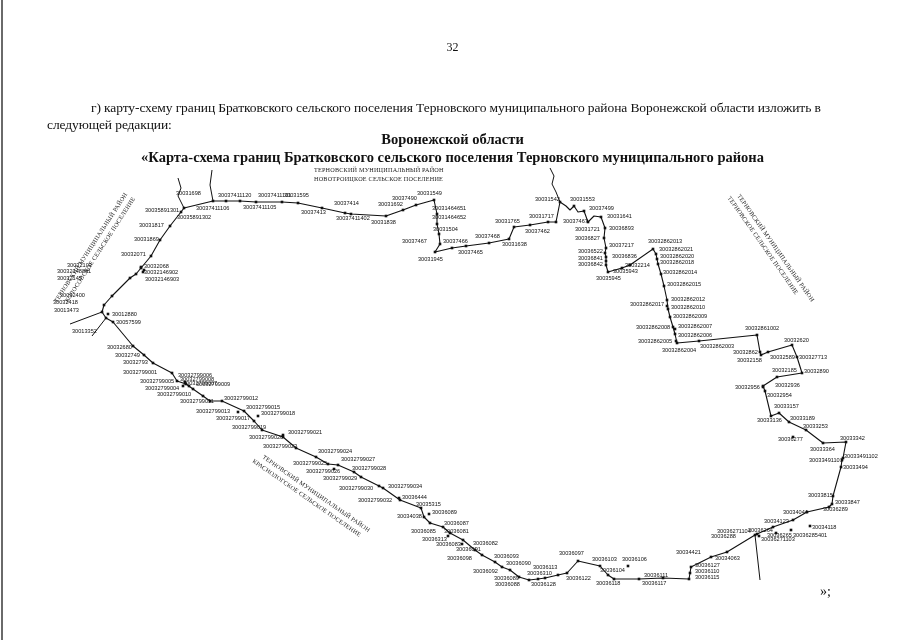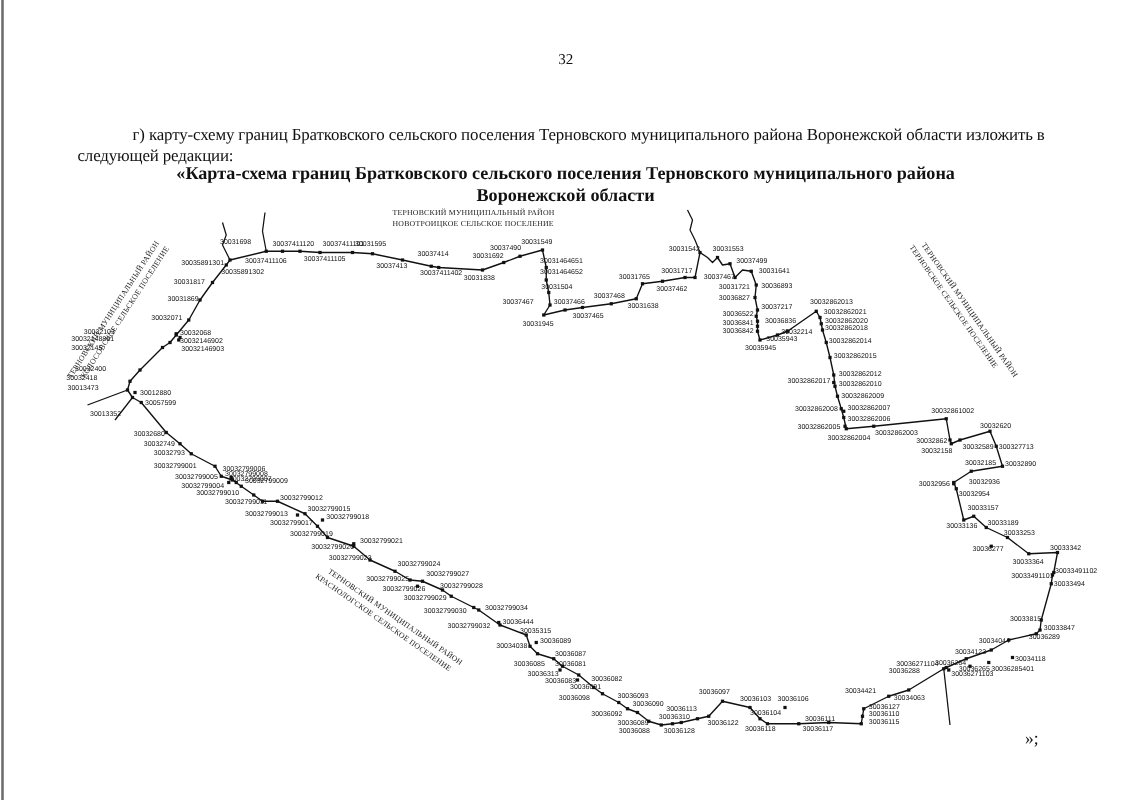--- a/index.html
+++ b/index.html
@@ -1,37 +1,37 @@
 <!DOCTYPE html>
 <html><head>
 <meta charset="utf-8">
 <style>
   html, body { margin: 0; padding: 0; background: #ffffff; }
   body { width: 905px; height: 640px; position: relative; overflow: hidden; font-family: "Liberation Serif", "DejaVu Serif", serif; color: #111; }
   .edge-line { position: absolute; left: 1px; top: 0; width: 2px; height: 640px; background: #6a6a6a; }
   .page-number { position: absolute; left: 0; width: 905px; top: 40px; text-align: center; font-size: 12px; }
-  .intro { position: absolute; left: 47px; top: 99px; width: 820px; font-size: 13.5px; line-height: 17px; text-indent: 44px; letter-spacing: -0.1px; margin-left: 15px; }
+  .intro { position: absolute; left: 47px; top: 99px; width: 820px; font-size: 13.5px; line-height: 17px; text-indent: 44px; letter-spacing: -0.1px; }
   .title { position: absolute; left: 0; width: 905px; top: 130px; text-align: center; font-weight: bold; font-size: 14.5px; line-height: 18px; }
   .map { position: absolute; left: 0; top: 0; width: 905px; height: 640px; }
   .lbl { font-family: "Liberation Sans Narrow", "Liberation Sans", sans-serif; font-size: 5.6px; fill: #111; }
   .nb { font-family: "Liberation Serif", serif; font-size: 6.2px; fill: #222; letter-spacing: 0.2px; }
   .closing { position: absolute; left: 820px; top: 584px; font-size: 14px; }
 </style>
 </head>
 <body>
 
 <div class="edge-line"></div>
 
 <div class="page-number">32</div>
 
 <div class="intro">г) карту-схему границ Братковского сельского поселения Терновского муниципального района Воронежской области изложить в следующей редакции:</div>
 
 <div class="title">
+  <div>Воронежской области</div>
   <div>«Карта-схема границ Братковского сельского поселения Терновского муниципального района</div>
-  <div>Воронежской области</div>
 </div>
 
 <svg class="map" viewBox="0 0 905 640" xmlns="http://www.w3.org/2000/svg">
 
   <g>
     <text class="nb" x="314" y="172">ТЕРНОВСКИЙ МУНИЦИПАЛЬНЫЙ РАЙОН</text>
     <text class="nb" x="314" y="181">НОВОТРОИЦКОЕ СЕЛЬСКОЕ ПОСЕЛЕНИЕ</text>
   </g>
   <g transform="translate(57,303) rotate(-57)">
     <text class="nb" x="0" y="0">ТЕРНОВСКИЙ МУНИЦИПАЛЬНЫЙ РАЙОН</text>

